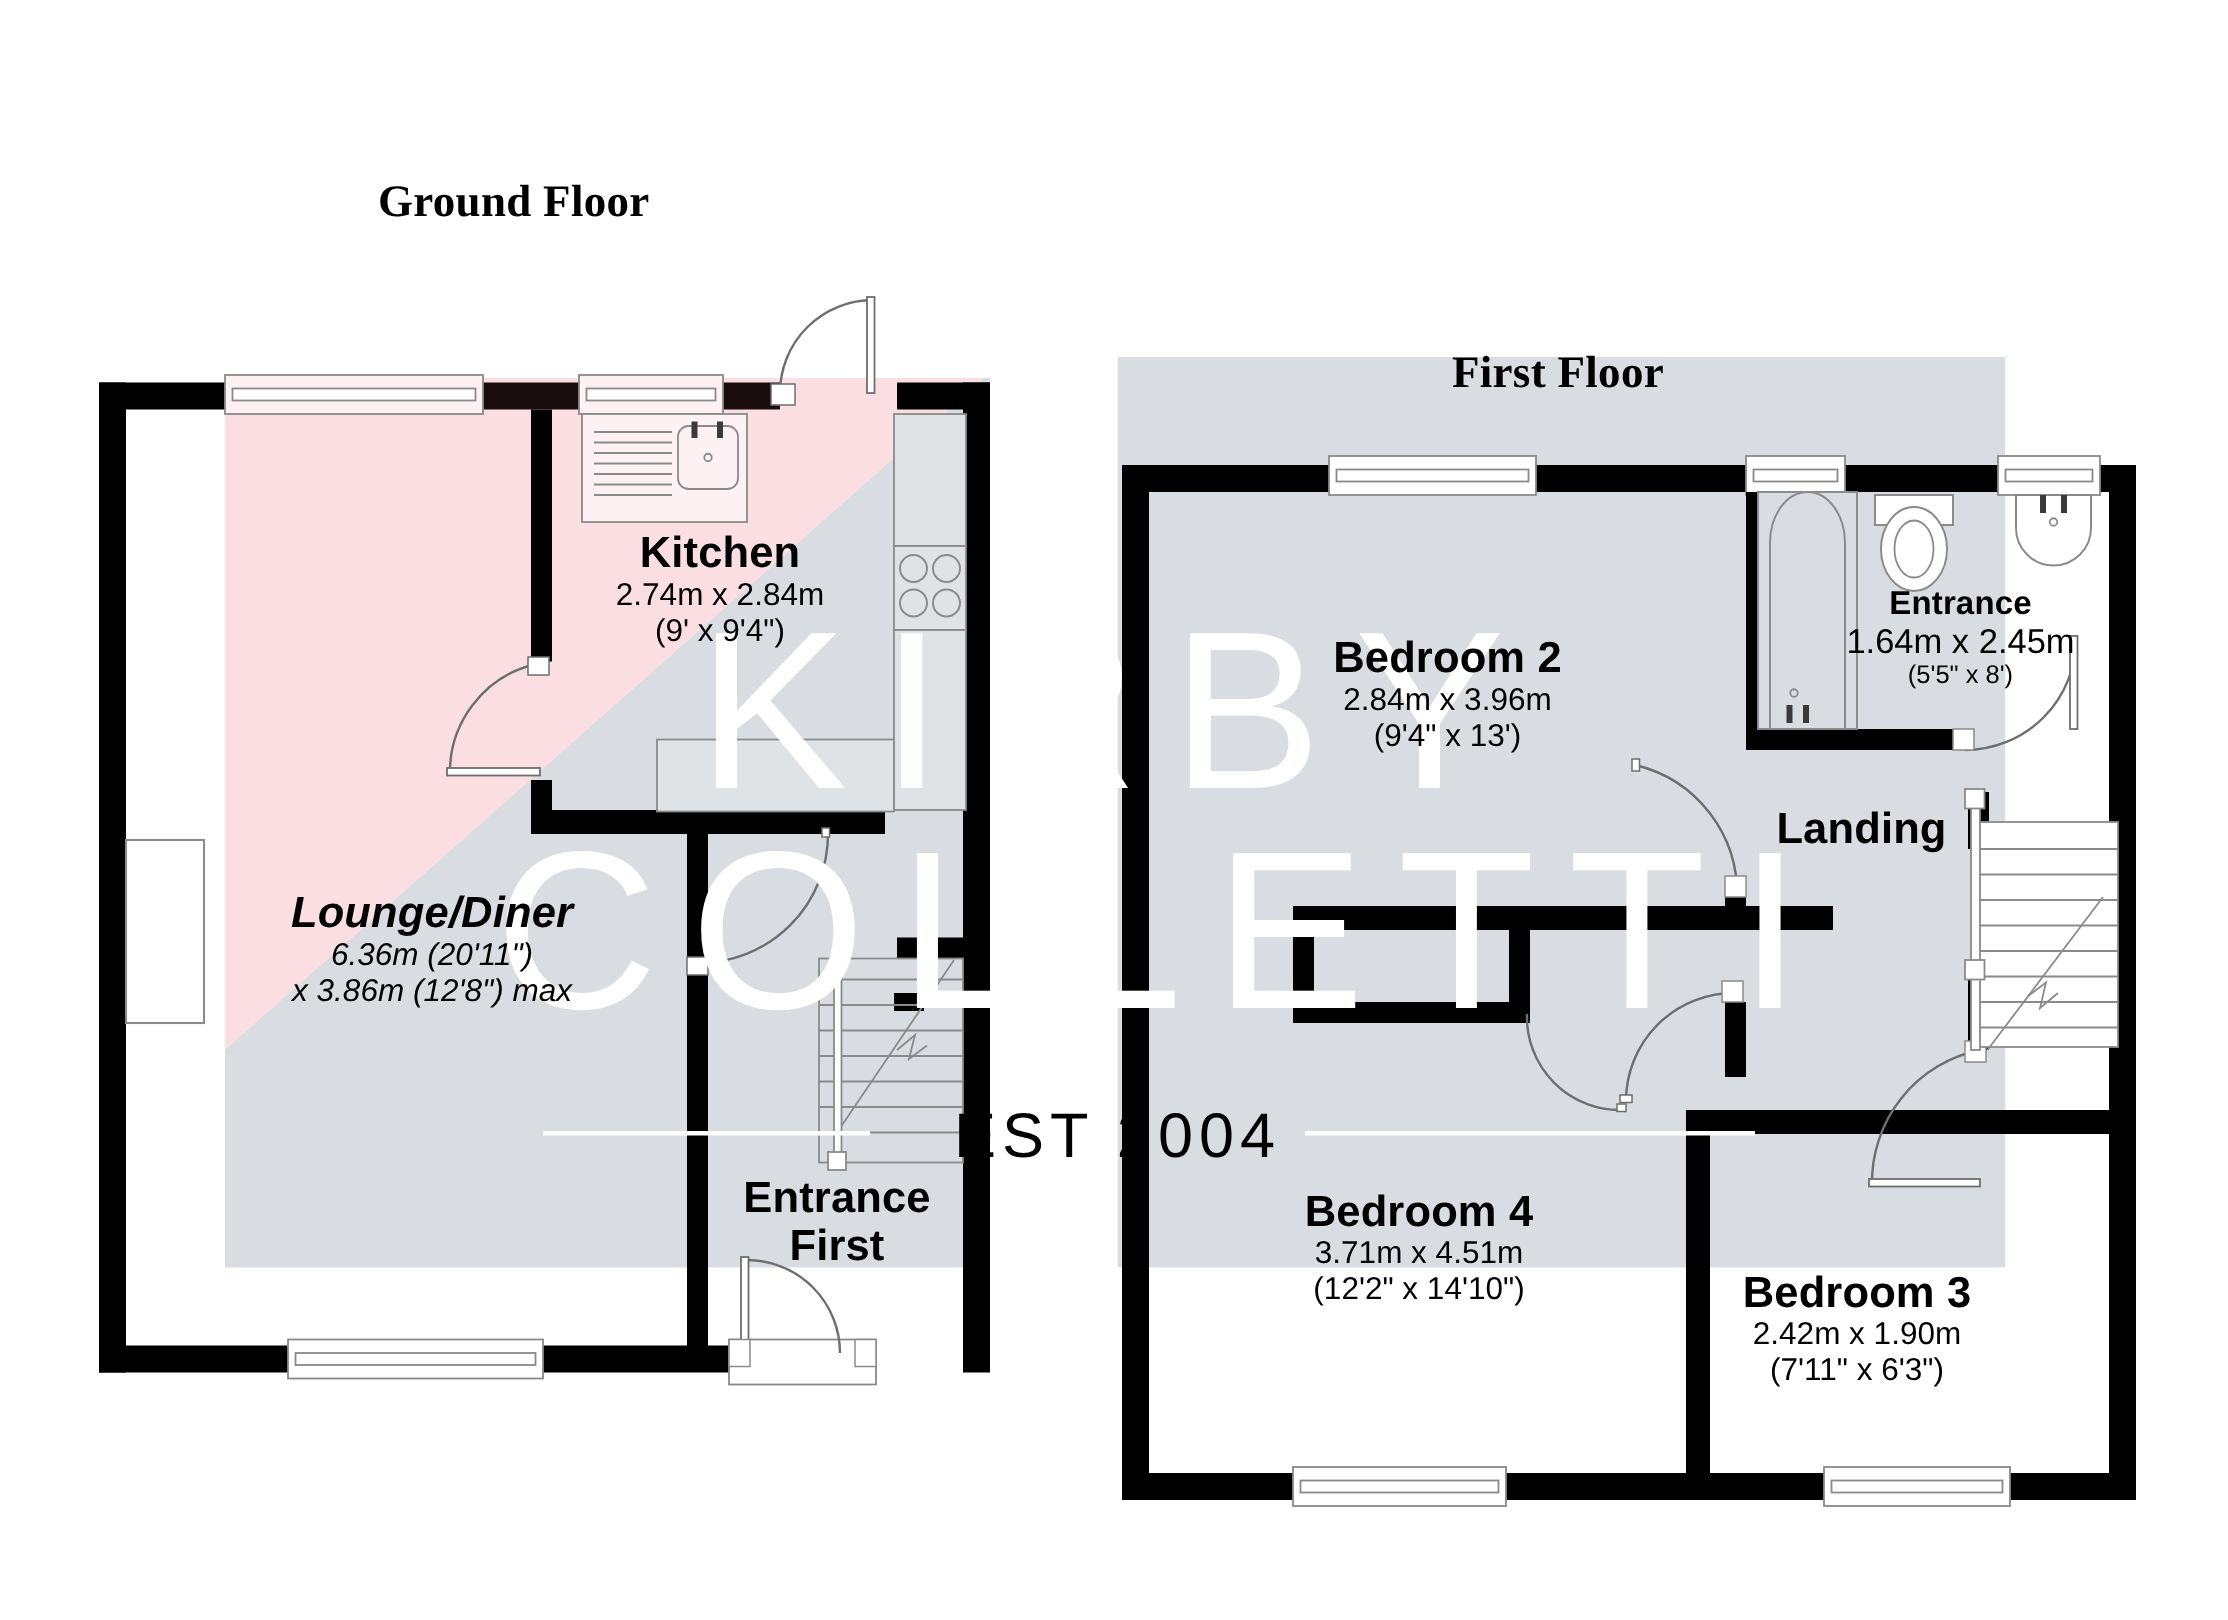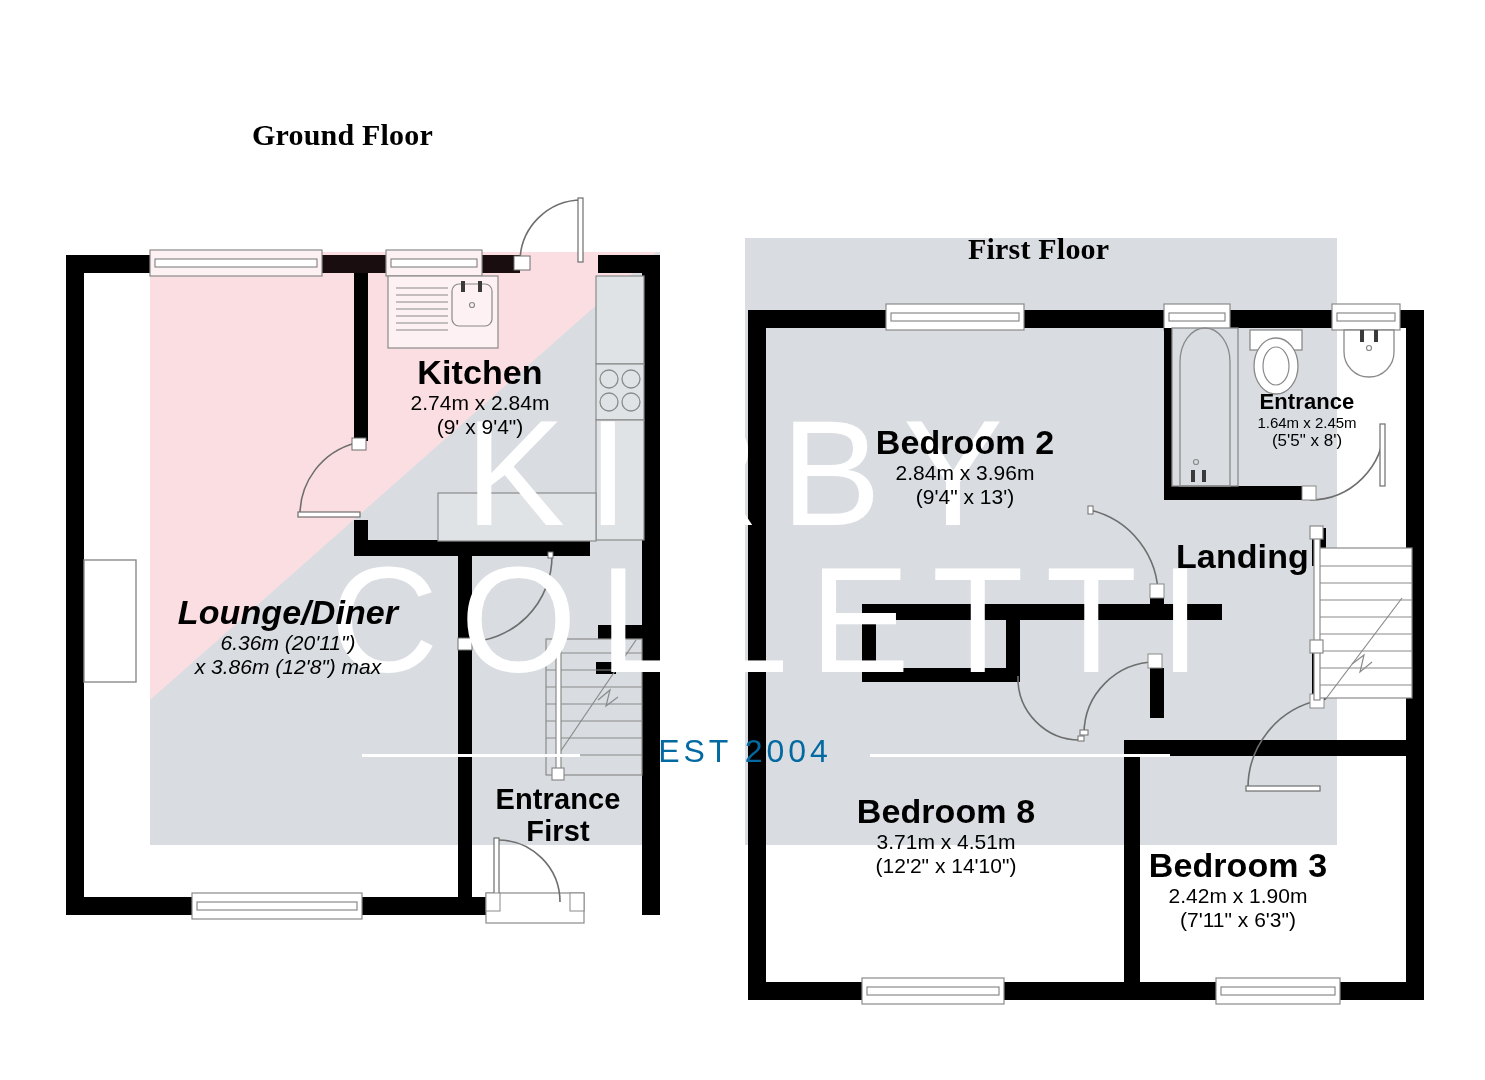--- a/index.html
+++ b/index.html
@@ -33,21 +33,21 @@
   .room-label {
     position: absolute;
     text-align: center;
     color: #000000;
     white-space: nowrap;
     line-height: 1.12;
   }
   .room-label .rname {
     display: block;
     font-weight: bold;
-    font-size: 34px;
+    font-size: 29px;
     letter-spacing: 0.1px;
   }
   .room-label .rdim {
     display: block;
     font-size: 21px;
     font-weight: normal;
   }
   .room-label .rdim2 {
     display: block;
     font-size: 21px;
@@ -65,23 +65,23 @@
   }
   .wm-main {
     font-size: 150px;
     font-weight: normal;
     letter-spacing: 22px;
     line-height: 0.98;
     text-align: center;
     color: #ffffff;
   }
   .wm-est {
-    font-size: 32px;
+    font-size: 42px;
     letter-spacing: 4px;
-    color: #0369a1;
+    color: #000000;
     text-align: center;
   }
 </style>
 </head>
 <body>
 
 <div id="page">
 
   <svg id="plan-svg" viewBox="0 0 1485 1080">
     <defs>
@@ -380,30 +380,30 @@
   </div>
 
   <div class="room-label" style="left:856px; top:423px; width:218px;">
     <span class="rname">Bedroom 2</span>
     <span class="rdim">2.84m x 3.96m</span>
     <span class="rdim2">(9'4" x 13')</span>
   </div>
 
   <div class="room-label" style="left:1222px; top:390px; width:170px;">
     <span class="rname" style="font-size:22px;">Entrance</span>
-    <span class="rdim" style="font-size:15px;">1.64m x 2.45m</span>
+    <span class="rdim" style="font-size:23px;">1.64m x 2.45m</span>
     <span class="rdim2" style="font-size:17px;">(5'5" x 8')</span>
   </div>
 
   <div class="room-label" style="left:1176px; top:537px; width:130px;">
     <span class="rname">Landing</span>
   </div>
 
   <div class="room-label" style="left:840px; top:792px; width:212px;">
-    <span class="rname">Bedroom 8</span>
+    <span class="rname">Bedroom 4</span>
     <span class="rdim">3.71m x 4.51m</span>
     <span class="rdim2">(12'2" x 14'10")</span>
   </div>
 
   <div class="room-label" style="left:1132px; top:846px; width:212px;">
     <span class="rname">Bedroom 3</span>
     <span class="rdim">2.42m x 1.90m</span>
     <span class="rdim2">(7'11" x 6'3")</span>
   </div>
 

